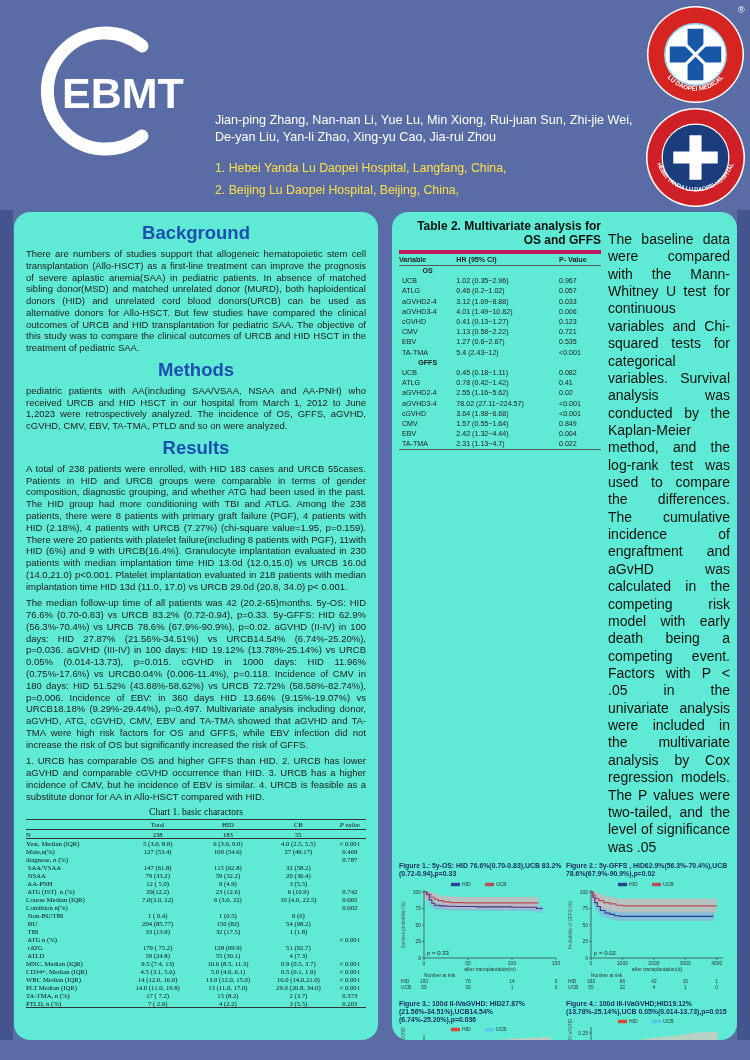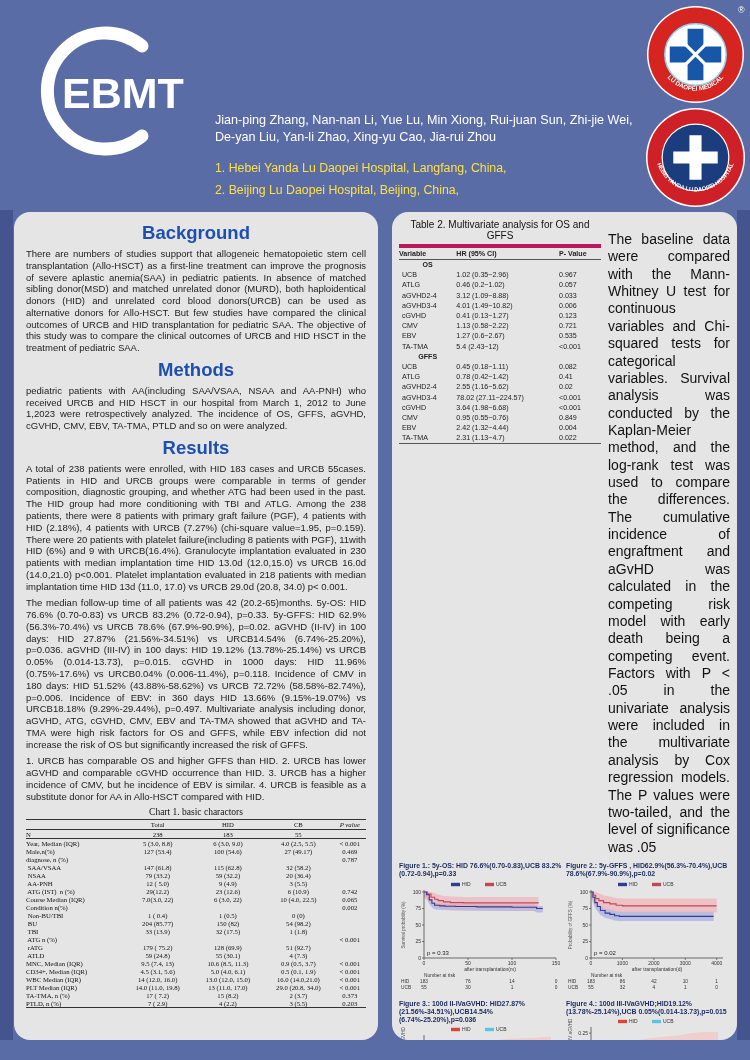--- a/index.html
+++ b/index.html
@@ -9,39 +9,39 @@
   
   .header{position:absolute;left:0;top:0;width:750px;height:212px;}
   .ebmt-logo{position:absolute;left:14px;top:18px;}
   .title{position:absolute;left:196px;top:10px;width:446px;color:#fff;font-weight:bold;font-size:17px;line-height:1.3;text-align:justify;}
   .authors{position:absolute;left:215px;top:112px;width:432px;color:#fff;font-size:12.6px;line-height:1.35;}
   .affils{position:absolute;left:215px;top:158px;width:420px;color:#fde047;font-size:12.3px;line-height:1.75;}
   .logo1{position:absolute;right:5px;top:5px;width:99px;height:99px;}
   .logo2{position:absolute;right:4px;top:107px;width:101px;height:101px;}
   .regmark{position:absolute;right:2px;top:1px;color:#fff;font-size:9px;}
   
-  .panel{position:absolute;top:212px;height:828px;background:#e5e5e5;border-radius:16px;box-sizing:border-box;overflow:hidden;}
+  .panel{position:absolute;top:212px;height:828px;background:#5eead4;border-radius:16px;box-sizing:border-box;overflow:hidden;}
   .panel-left{left:14px;width:364px;padding:8px 12px;}
   .panel-right{left:392px;width:345px;padding:5px 7px;}
   .lh{color:#1d4fb0;font-weight:bold;font-size:18.5px;text-align:center;margin:2px 0 4px;}
   .lp{font-size:9.5px;line-height:1.24;text-align:justify;color:#222;margin:0 0 5px;}
   
   .t1-title{font-family:"Liberation Serif",serif;font-size:9.5px;text-align:center;color:#111;margin:4px 0 2px;}
   table.t1{width:100%;border-collapse:collapse;font-family:"Liberation Serif",serif;font-size:6.7px;color:#111;}
   .t1 th{font-weight:normal;border-top:1px solid #333;border-bottom:1px solid #333;padding:1px 0;text-align:center;}
   .t1 th:first-child{text-align:left;}
   .t1 td{padding:0.5px 0;text-align:center;}
   .t1 td:first-child{text-align:left;white-space:pre;}
   .t1 tr.nrow td{border-bottom:1px solid #333;}
   .t1 tr.lastrow td{border-bottom:1.6px solid #333;}
   .t1 th:last-child{font-style:italic;}
   
   .row1{display:flex;gap:7px;}
   .t2wrap{width:202px;flex:none;}
-  .t2-title{font-size:10px;font-weight:normal;text-align:center;color:#111;margin:2px 0 3px;}
+  .t2-title{font-size:12px;font-weight:bold;text-align:right;color:#111;margin:2px 0 3px;}
   table.t2{width:100%;border-collapse:collapse;font-size:7.1px;color:#222;}
   .t2 th{text-align:left;border-top:4px solid #be185d;border-bottom:1px solid #555;padding:1.5px 0;font-weight:bold;}
   .t2 td{padding:1.1px 0;}
   .t2 tr.sec td{font-weight:bold;}
   .t2 tr td:first-child{padding-left:3px;}
   .t2 tr.sec td:first-child{padding-left:0;text-align:center;}
   .t2 tr.lastrow td{border-bottom:1px solid #555;}
   .mnote{font-size:14px;line-height:1.24;text-align:justify;color:#111;flex:1;padding-top:14px;}
   
   .figs{display:flex;flex-wrap:wrap;column-gap:3px;margin-top:3px;}
@@ -363,21 +363,21 @@
                 <td>78.02 (27.11~224.57)</td>
                 <td>&lt;0.001</td>
               </tr>
               <tr>
                 <td>cGVHD</td>
                 <td>3.64 (1.98~6.68)</td>
                 <td>&lt;0.001</td>
               </tr>
               <tr>
                 <td>CMV</td>
-                <td>0.95 (0.55~0.76)</td>
+                <td>1.57 (0.55~1.64)</td>
                 <td>0.849</td>
               </tr>
               <tr>
                 <td>EBV</td>
                 <td>2.42 (1.32~4.44)</td>
                 <td>0.004</td>
               </tr>
               <tr class="lastrow">
                 <td>TA-TMA</td>
                 <td>2.31 (1.13~4.7)</td>

